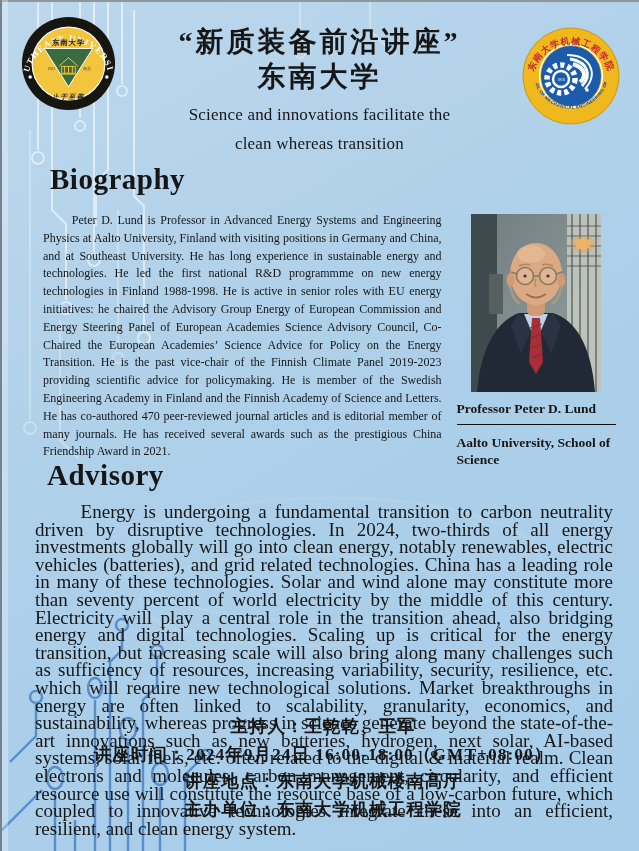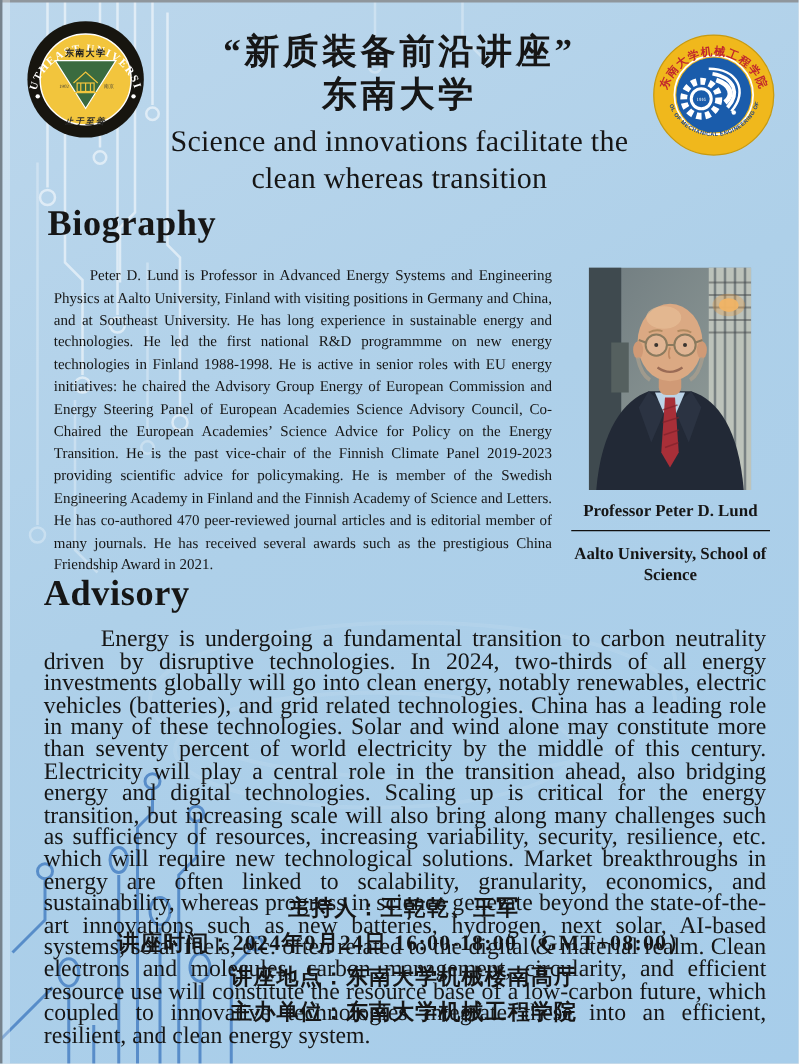--- a/index.html
+++ b/index.html
@@ -13,28 +13,28 @@
   .edge-left { position:absolute; left:0; top:0; width:2px; height:100%; background:#76828c; }
   .edge-left-glow { position:absolute; left:2px; top:0; width:6px; height:100%; background:rgba(255,255,255,.28); }
 
   svg.bg-circuits { position:absolute; left:0; top:0; pointer-events:none; }
 
   .logo-seu { position:absolute; left:20px; top:15px; width:97px; height:97px; }
   .logo-mech { position:absolute; left:521px; top:26px; width:100px; height:100px; }
 
   .titles { position:absolute; left:118px; top:24px; width:403px; text-align:center; }
   .cn-title { font-size:28px; font-weight:bold; line-height:35px; letter-spacing:3px; }
-  .en-title { font-size:24px; line-height:29px; letter-spacing:0.2px; }
+  .en-title { font-size:17px; line-height:29px; letter-spacing:0.2px; }
   .en-title.first { margin-top:6px; }
 
   .bio-section { position:absolute; left:38px; top:163px; width:578px; }
-  .section-heading { font-size:29px; font-weight:bold; margin:0 0 11px 0; letter-spacing:0.5px; }
+  .section-heading { font-size:29px; font-weight:bold; margin:0 0 11px 12px; letter-spacing:0.5px; }
   .bio-row { display:flex; gap:10px; }
   .bio-text { width:420px; margin:5px; font-size:12px; line-height:17.8px; text-align:justify; text-indent:2.4em; }
-  .speaker-col { width:168px; text-align:center; padding-top:7px; }
+  .speaker-col { width:168px; text-align:left; padding-top:7px; }
   .photo-frame { width:130px; height:178px; margin:0 auto; display:block; }
   .speaker-name { font-weight:bold; font-size:13.5px; margin-top:9px; }
   .caption-divider { border:none; border-top:1.6px solid #101010; margin:7px 0 9px 0; }
   .speaker-affil { font-weight:bold; font-size:13.5px; line-height:17px; margin:0 auto; max-width:172px; }
   .speaker-loc { font-weight:bold; font-size:13.5px; line-height:17px; }
 
   .abstract-section { position:absolute; left:35px; top:459px; width:578px; }
   .abstract-text { margin:2px 0 0 0; font-size:19px; line-height:17.6px; text-align:justify; text-indent:2.4em; }
 
   .details { position:absolute; left:0; top:713px; width:646px; text-align:center;

